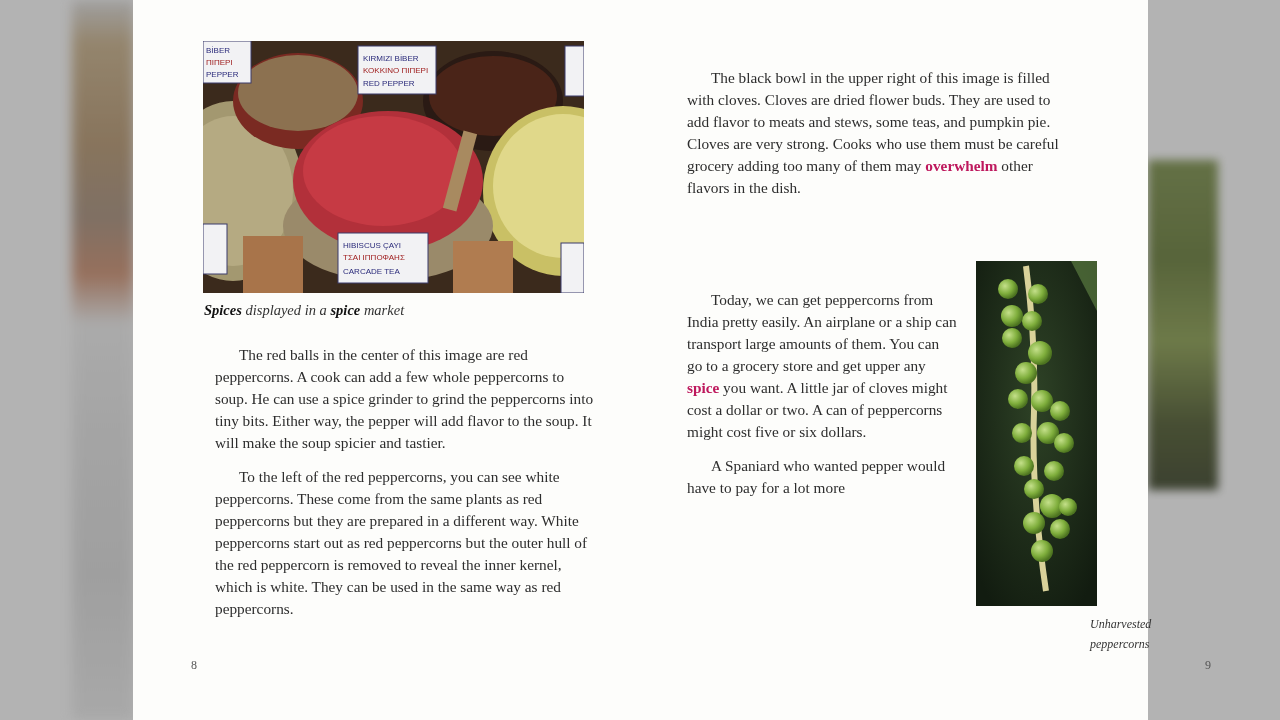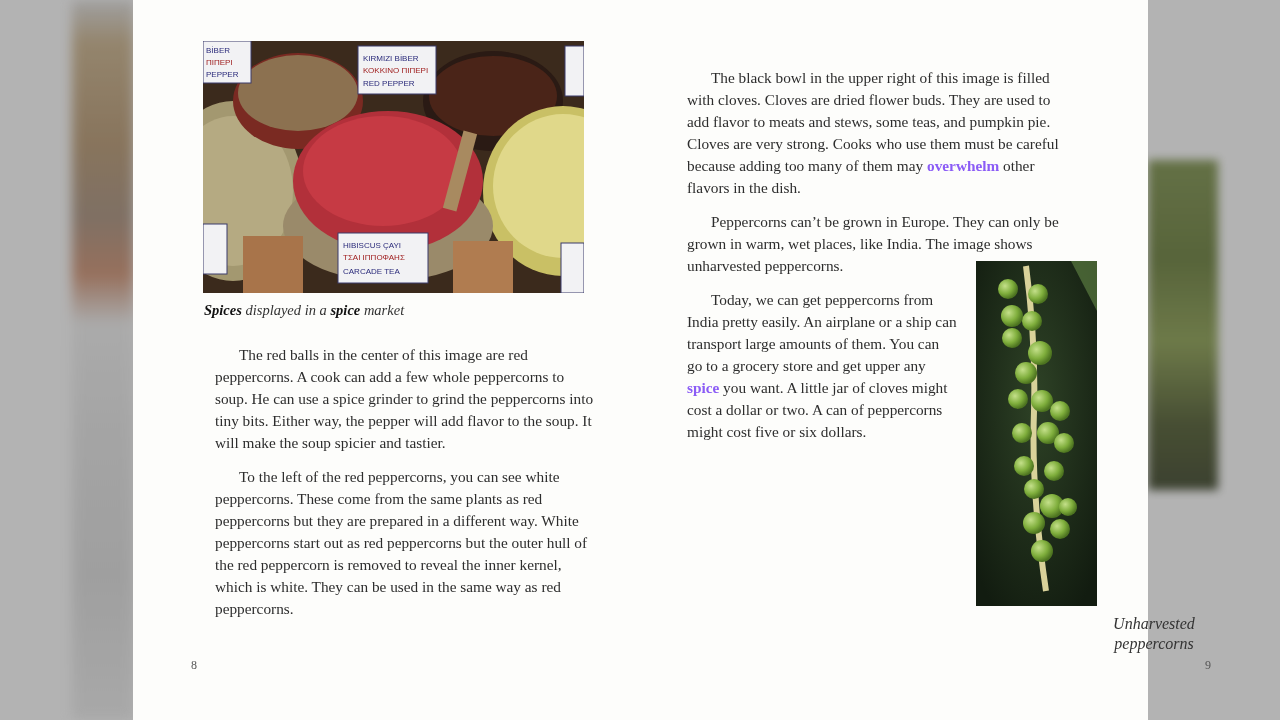--- a/index.html
+++ b/index.html
@@ -23,28 +23,28 @@
     background:#fdfdfb;
   }
   .page-left { position:absolute; left:0; top:0; width:507px; height:720px; }
   .page-right { position:absolute; left:507px; top:0; width:508px; height:720px; }
 
   .photo-market {
     position:absolute; left:70px; top:41px; width:381px; height:252px;
     overflow:hidden; background:#3a2a1e;
   }
   .caption {
-    position:absolute; font-style:italic; font-size:14.5px; color:#333;text-align:center;
+    position:absolute; font-style:italic; font-size:14.5px; color:#333;
   }
   .caption b { font-weight:bold; color:#111; }
   .body-text {
     position:absolute; font-size:15.3px; line-height:22px; color:#2d2d2d;
   }
   .body-text p { margin:0 0 12px 0; text-indent:24px; }
-  .body-text b { color:#8b5cf6; }
+  .body-text b { color:#be185d; }
   .page-num { position:absolute; font-size:12px; color:#555; }
 
   .photo-pepper {
     position:absolute; left:843px; top:261px; width:121px; height:345px;
     overflow:hidden; background:#1c2a16;
   }
 </style>
 </head>
 <body>
 
@@ -104,29 +104,29 @@
     <div class="body-text" style="left:82px; top:344px; width:380px;">
       <p>The red balls in the center of this image are red peppercorns. A cook can add a few whole peppercorns to soup. He can use a spice grinder to grind the peppercorns into tiny bits. Either way, the pepper will add flavor to the soup. It will make the soup spicier and tastier.</p>
       <p>To the left of the red peppercorns, you can see white peppercorns. These come from the same plants as red peppercorns but they are prepared in a different way. White peppercorns start out as red peppercorns but the outer hull of the red peppercorn is removed to reveal the inner kernel, which is white. They can be used in the same way as red peppercorns.</p>
     </div>
 
     <div class="page-num" style="left:58px; top:658px;">8</div>
   </div>
 
   <div class="page-right">
     <div class="body-text" style="left:47px; top:67px; width:385px;">
-      <p><span>The black bowl in the upper right of this image is filled with cloves. Cloves are dried flower buds. They are used to add flavor to meats and stews, some teas, and pumpkin pie. Cloves are very strong. Cooks who use them must be careful because adding too many of them may </span><b>overwhelm</b><span> other flavors in the dish.</span></p>
-      <p>Peppercorns can’t be grown in Europe. They can only be grown in warm, wet places, like India. The image shows unharvested peppercorns.</p>
+      <p><span>The black bowl in the upper right of this image is filled with cloves. Cloves are dried flower buds. They are used to add flavor to meats and stews, some teas, and pumpkin pie. Cloves are very strong. Cooks who use them must be careful grocery adding too many of them may </span><b>overwhelm</b><span> other flavors in the dish.</span></p>
     </div>
 
     <div class="body-text" style="left:47px; top:289px; width:270px;">
       <p><span>Today, we can get peppercorns from India pretty easily. An airplane or a ship can transport large amounts of them. You can go to a grocery store and get upper any </span><b>spice</b><span> you want. A little jar of cloves might cost a dollar or two. A can of peppercorns might cost five or six dollars.</span></p>
+      <p>A Spaniard who wanted pepper would have to pay for a lot more</p>
     </div>
 
-    <div class="caption" style="left:469px; top:614px; width:90px; line-height:20px; font-size:16px;">Unharvested peppercorns</div>
+    <div class="caption" style="left:450px; top:614px; width:90px; line-height:20px; font-size:12px;">Unharvested peppercorns</div>
 
     <div class="page-num" style="left:565px; top:658px;">9</div>
   </div>
 
   <div class="photo-pepper" style="left:843px;">
     <svg width="121" height="345" viewBox="0 0 121 345">
       <defs>
         <radialGradient id="bg" cx="50%" cy="40%" r="70%">
           <stop offset="0" stop-color="#2e4226"></stop>
           <stop offset="1" stop-color="#121c10"></stop>

